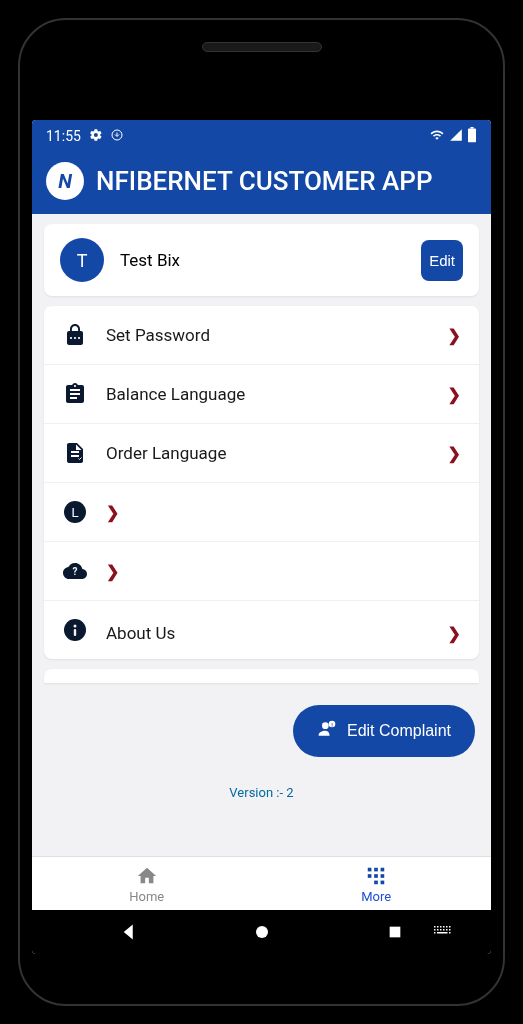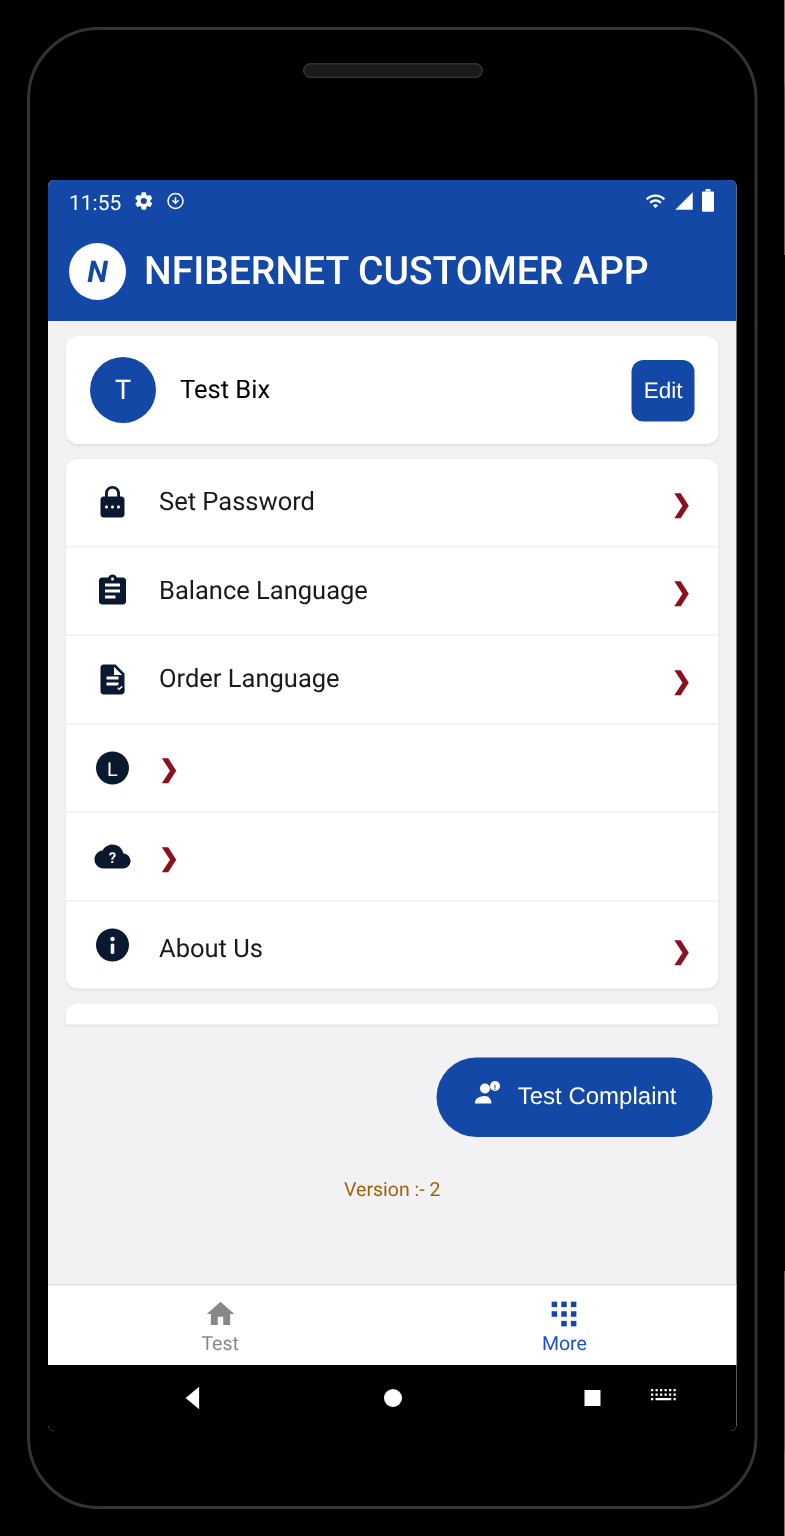--- a/index.html
+++ b/index.html
@@ -166,21 +166,21 @@
     border-radius: 30px;
     padding: 14px 24px;
     font-size: 16px;
     display: flex;
     align-items: center;
     gap: 10px;
     cursor: pointer;
   }
   .version {
     text-align: center;
-    color: #a16207;
+    color: #0369a1;
     font-size: 13px;
     padding: 16px 0 10px;
   }
   .bottom-nav {
     background: #fff;
     display: flex;
     border-top: 1px solid #e0e0e0;
   }
   .nav-item {
     flex: 1;
@@ -338,36 +338,36 @@
         <div class="complaint-row">
           <button class="complaint-btn">
             <span>
               <svg width="20" height="20" viewBox="0 0 24 24" fill="#fff">
                   <circle cx="10" cy="8" r="4"></circle>
                   <path d="M10 14c-4 0-8 2-8 5v1h13v-1c0-1-1-5-5-5z"></path>
                   <circle cx="18" cy="6" r="4"></circle>
                   <text x="18" y="9" font-size="6" fill="#1348a6" text-anchor="middle" font-weight="bold">!</text>
                 </svg>
             </span>
-            <span>Test Complaint</span>
+            <span>Edit Complaint</span>
           </button>
         </div>
 
         <div class="version">Version :- 2</div>
 
       </div>
 
       <div class="bottom-nav">
         <div class="nav-item nav-inactive">
           <span class="nav-icon">
             <svg width="22" height="22" viewBox="0 0 24 24" fill="#888">
                 <path d="M10 20v-6h4v6h5v-8h3L12 3 2 12h3v8z"></path>
               </svg>
           </span>
-          <span class="nav-label">Test</span>
+          <span class="nav-label">Home</span>
         </div>
         <div class="nav-item nav-active">
           <span class="nav-icon">
             <svg width="22" height="22" viewBox="0 0 24 24" fill="#1348a6">
                 <rect x="3" y="3" width="4" height="4"></rect>
                 <rect x="10" y="3" width="4" height="4"></rect>
                 <rect x="17" y="3" width="4" height="4"></rect>
                 <rect x="3" y="10" width="4" height="4"></rect>
                 <rect x="10" y="10" width="4" height="4"></rect>
                 <rect x="17" y="10" width="4" height="4"></rect>

